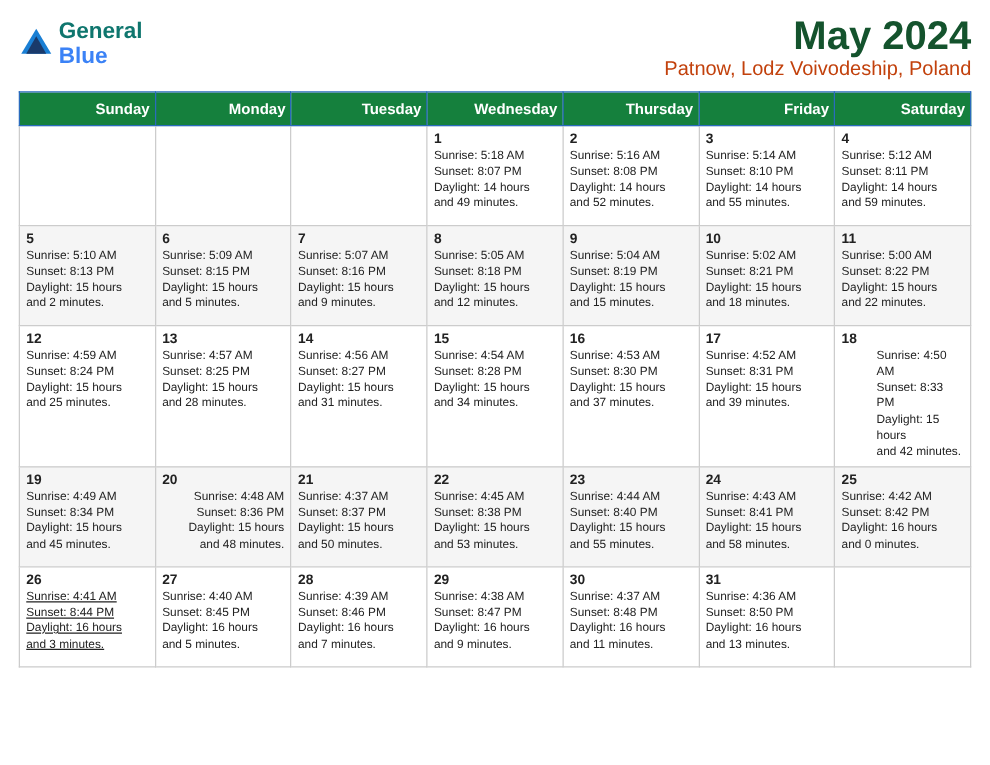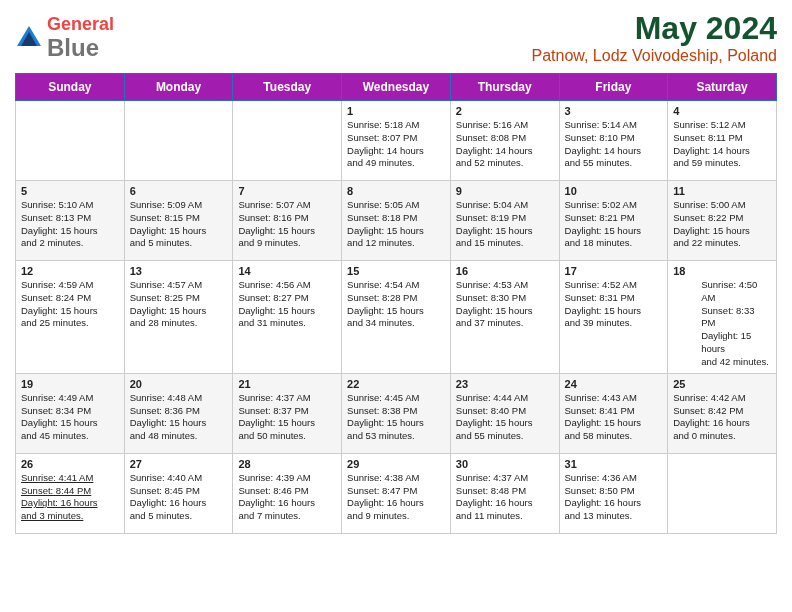--- a/index.html
+++ b/index.html
@@ -22,26 +22,26 @@
       margin-top: 5px;
     }
     .logo-text {
       display: flex;
       flex-direction: column;
       line-height: 1.1;
     }
     .logo-general {
       font-size: 18px;
       font-weight: bold;
-      color: #ef4444;
+      color: #0f766e;
     }
     .logo-blue {
-      font-size: 24px;
-      font-weight: bold;
-      color: #737373;
+      font-size: 18px;
+      font-weight: bold;
+      color: #3b82f6;
     }
     .logo-icon {
       width: 28px;
       height: 28px;
       margin-right: 4px;
     }
     .title-block {
       text-align: right;
     }
     .month-title {
@@ -52,26 +52,26 @@
     .location-title {
       font-size: 16px;
       color: #c2410c;
     }
     table {
       width: 100%;
       border-collapse: collapse;
       table-layout: fixed;
     }
     thead tr th {
-      background-color: #a21caf;
+      background-color: #15803d;
       color: #fff;
       font-size: 12px;
       font-weight: bold;
       padding: 6px 4px;
-      text-align: center;
+      text-align: right;
       border: 1px solid #2a6bbd;
     }
     tbody tr td {
       border: 1px solid #ccc;
       vertical-align: top;
       padding: 4px 5px;
       font-size: 10px;
       color: #222;
       height: 80px;
     }
@@ -263,21 +263,21 @@
       <tr>
         <td>
           <span class="day-number">19</span>
           <div class="cell-content" style="white-space: pre-line;">Sunrise: 4:49 AM
 Sunset: 8:34 PM
 Daylight: 15 hours
 and 45 minutes.</div>
         </td>
         <td>
           <span class="day-number">20</span>
-          <div class="cell-content" style="white-space: pre-line;">Sunrise: 4:48 AM
+          <div class="cell-content" style="white-space: pre-line; text-align: right;">Sunrise: 4:48 AM
 Sunset: 8:36 PM
 Daylight: 15 hours
 and 48 minutes.</div>
         </td>
         <td>
           <span class="day-number">21</span>
           <div class="cell-content" style="white-space: pre-line;">Sunrise: 4:37 AM
 Sunset: 8:37 PM
 Daylight: 15 hours
 and 50 minutes.</div>

